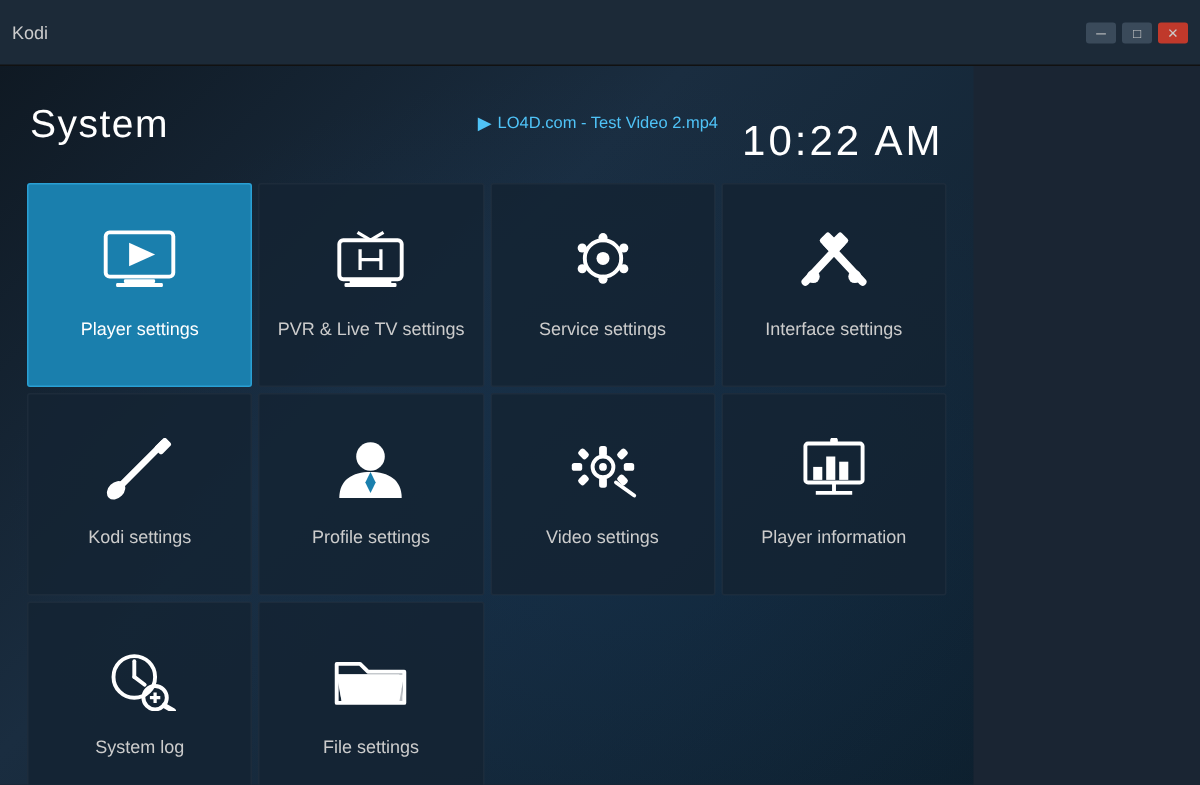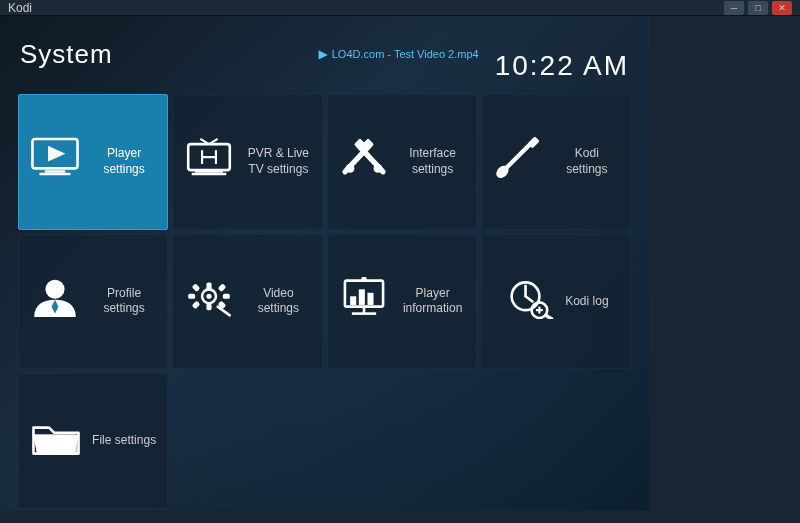--- a/index.html
+++ b/index.html
@@ -9,21 +9,21 @@
       height: 523px;
       overflow: hidden;
       font-family: 'Segoe UI', Arial, sans-serif;
       background: #1a2533;
       color: #fff;
     }
 
     
     .title-bar {
       background: #1c2a38;
-      height: 16px;
+      height: 44px;
       display: flex;
       align-items: center;
       justify-content: space-between;
       padding: 0 8px;
       border-bottom: 1px solid #111;
     }
 
     .title-bar-app {
       font-size: 12px;
       color: #ccc;
@@ -119,21 +119,21 @@
       padding: 4px 18px 18px 18px;
       height: calc(100% - 58px);
       position: relative;
       z-index: 2;
     }
 
     .grid-item {
       background: rgba(20, 35, 50, 0.85);
       border-radius: 2px;
       display: flex;
-      flex-direction: row;
+      flex-direction: column;
       align-items: center;
       justify-content: center;
       cursor: pointer;
       transition: background 0.15s;
       gap: 10px;
       padding: 10px;
       border: 1px solid rgba(255,255,255,0.04);
     }
 
     .grid-item.active {
@@ -223,20 +223,35 @@
           <line x1="20" y1="2" x2="30" y2="8" stroke="white" stroke-width="2.5"></line>
           <line x1="40" y1="2" x2="30" y2="8" stroke="white" stroke-width="2.5"></line>
           <line x1="22" y1="15" x2="22" y2="31" stroke="white" stroke-width="2.5"></line>
           <line x1="22" y1="23" x2="38" y2="23" stroke="white" stroke-width="2.5"></line>
           <line x1="38" y1="15" x2="38" y2="31" stroke="white" stroke-width="2.5"></line>
         </svg>
       </div>
       <span class="grid-item-label">PVR &amp; Live TV settings</span>
     </div>
 
+    <div class="grid-item">
+      <div class="grid-item-icon">
+        <svg class="icon-svg" viewBox="0 0 60 48" xmlns="http://www.w3.org/2000/svg">
+          <circle cx="30" cy="22" r="14" fill="none" stroke="white" stroke-width="3"></circle>
+          <circle cx="30" cy="22" r="5" fill="white"></circle>
+          <circle cx="30" cy="6" r="3.5" fill="white"></circle>
+          <circle cx="30" cy="38" r="3.5" fill="white"></circle>
+          <circle cx="14" cy="14" r="3.5" fill="white"></circle>
+          <circle cx="46" cy="14" r="3.5" fill="white"></circle>
+          <circle cx="14" cy="30" r="3.5" fill="white"></circle>
+          <circle cx="46" cy="30" r="3.5" fill="white"></circle>
+        </svg>
+      </div>
+      <span class="grid-item-label">Service settings</span>
+    </div>
 
     <div class="grid-item">
       <div class="grid-item-icon">
         <svg class="icon-svg" viewBox="0 0 60 48" xmlns="http://www.w3.org/2000/svg">
 
           <line x1="8" y1="40" x2="36" y2="10" stroke="white" stroke-width="6" stroke-linecap="round"></line>
           <rect x="28" y="4" width="12" height="10" rx="2" fill="white" transform="rotate(-45 34 9)"></rect>
           <line x1="52" y1="40" x2="24" y2="10" stroke="white" stroke-width="6" stroke-linecap="round"></line>
           <rect x="20" y="4" width="12" height="10" rx="2" fill="white" transform="rotate(45 26 9)"></rect>
           <circle cx="14" cy="36" r="5" fill="white"></circle>
@@ -317,21 +332,21 @@
 
           <circle cx="26" cy="22" r="16" fill="none" stroke="white" stroke-width="3"></circle>
           <line x1="26" y1="10" x2="26" y2="22" stroke="white" stroke-width="3" stroke-linecap="round"></line>
           <line x1="26" y1="22" x2="34" y2="28" stroke="white" stroke-width="3" stroke-linecap="round"></line>
           <circle cx="42" cy="38" r="9" fill="none" stroke="white" stroke-width="3"></circle>
           <line x1="49" y1="44" x2="56" y2="48" stroke="white" stroke-width="4" stroke-linecap="round"></line>
           <line x1="38" y1="38" x2="46" y2="38" stroke="white" stroke-width="2.5"></line>
           <line x1="42" y1="34" x2="42" y2="42" stroke="white" stroke-width="2.5"></line>
         </svg>
       </div>
-      <span class="grid-item-label">Kodi log</span>
+      <span class="grid-item-label">System log</span>
     </div>
 
     <div class="grid-item">
       <div class="grid-item-icon">
         <svg class="icon-svg" viewBox="0 0 60 48" xmlns="http://www.w3.org/2000/svg">
 
           <path d="M4,14 L4,42 L56,42 L56,18 L28,18 L22,12 L4,12 Z" fill="none" stroke="white" stroke-width="3" stroke-linejoin="round"></path>
           <path d="M4,20 L8,42 L56,42 L52,20 Z" fill="white" opacity="0.7"></path>
           <path d="M4,20 L56,20 L52,42 L8,42 Z" fill="white"></path>
         </svg>

